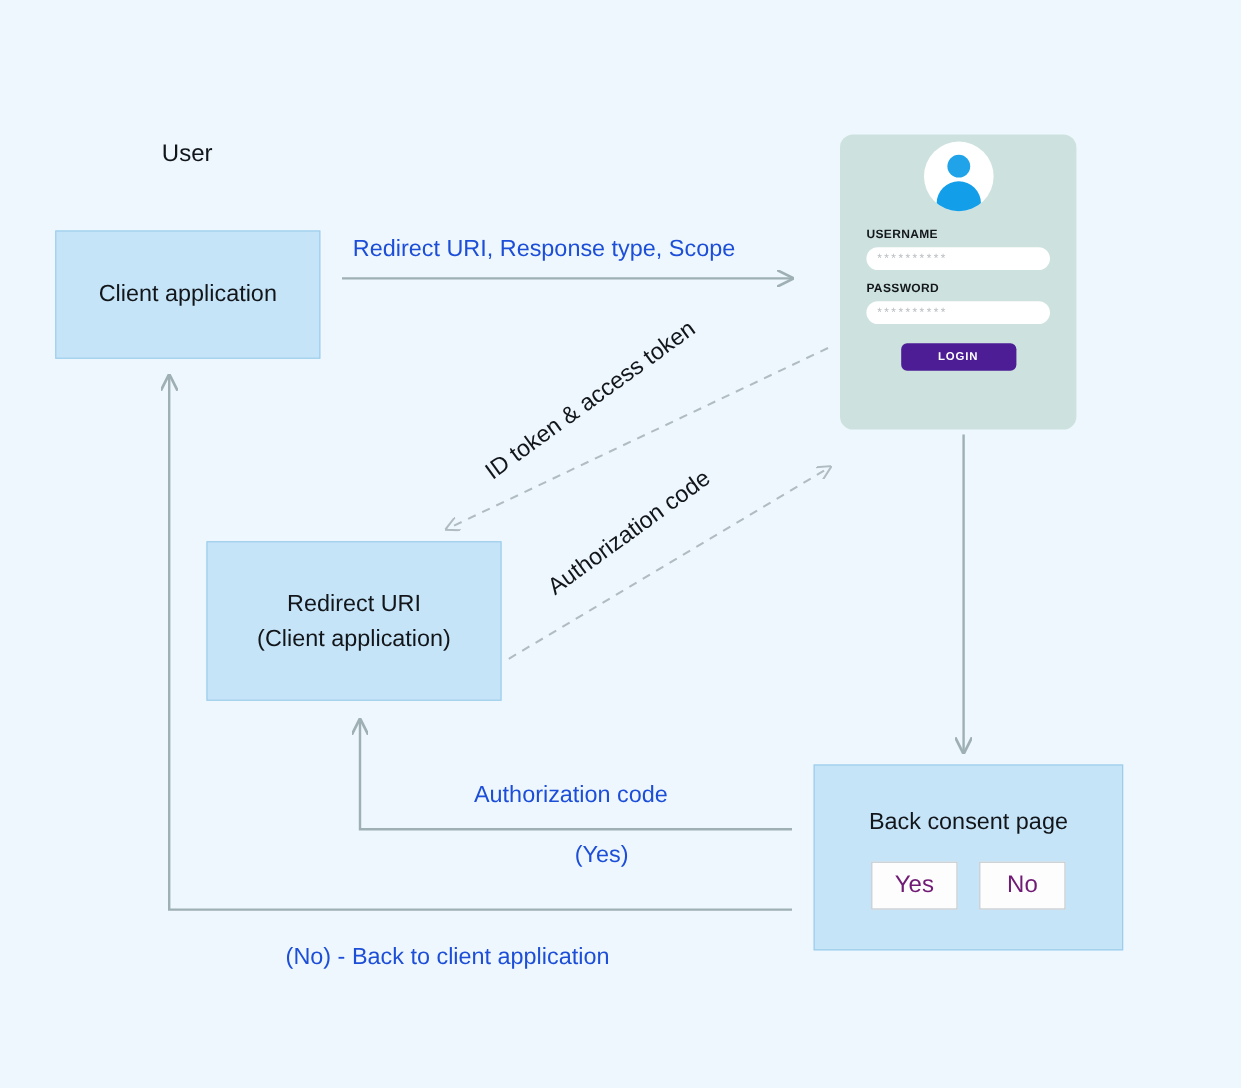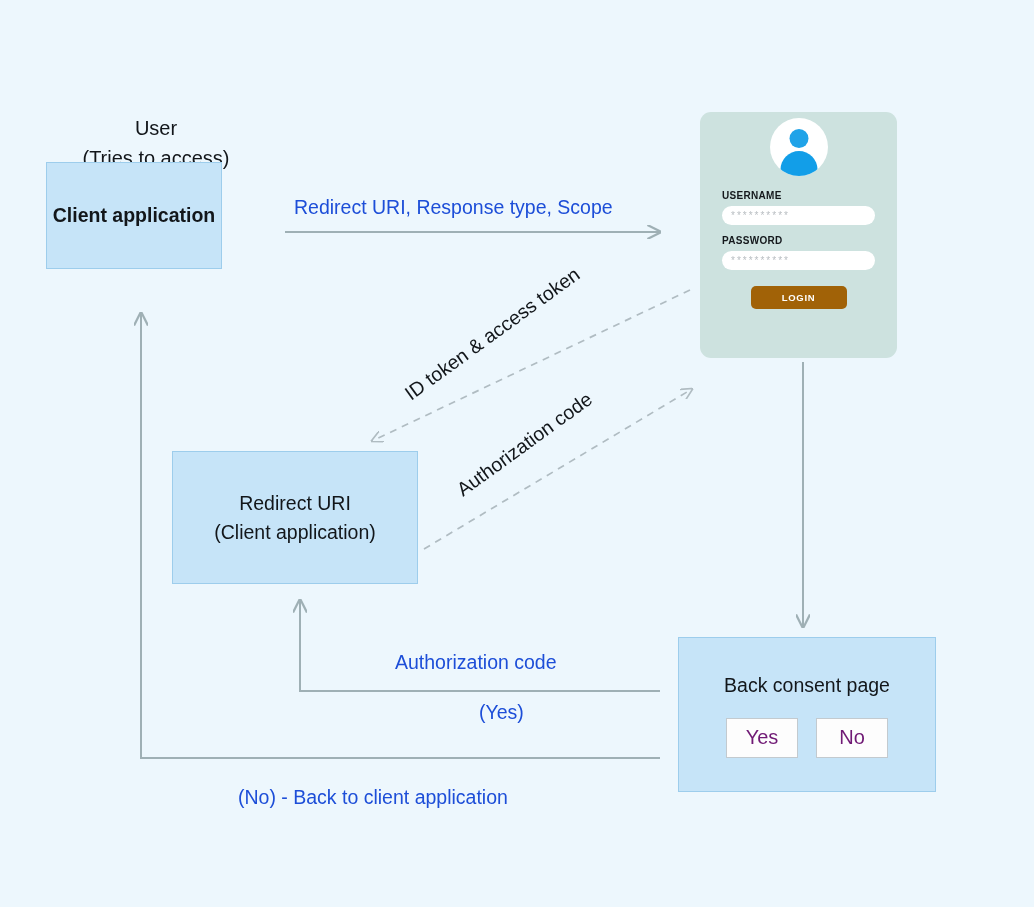--- a/index.html
+++ b/index.html
@@ -40,21 +40,21 @@
     justify-content: center;
     color: #12161a;
   }
   .box-line {
     font-size: 19.5px;
     line-height: 1.45;
     text-align: center;
     white-space: nowrap;
   }
 
-  #client-app-box   { left: 46px;  top: 162px; width: 176px; height: 107px; font-weight: bold; }
+  #client-app-box   { left: 46px;  top: 192px; width: 221px; height: 107px; }
   #redirect-uri-box { left: 172px; top: 451px; width: 246px; height: 133px; }
   #consent-box      { left: 678px; top: 637px; width: 258px; height: 155px; }
 
   
   #user-caption {
     position: absolute;
     left: 16px;
     top: 113px;
     width: 280px;
     text-align: center;
@@ -148,21 +148,21 @@
     padding: 0 9px;
     margin-bottom: 10px;
     font-family: "Liberation Sans", sans-serif;
   }
   .field-input::placeholder { color: #b9bec2; opacity: 1; }
   #login-button {
     display: block;
     margin: 6px auto 0 auto;
     width: 96px;
     height: 23px;
-    background: #a16207;
+    background: #4c1d95;
     color: #ffffff;
     border: none;
     border-radius: 5px;
     font-size: 9.5px;
     font-weight: bold;
     letter-spacing: 0.7px;
     font-family: "Liberation Sans", sans-serif;
     cursor: pointer;
   }
 
@@ -231,21 +231,20 @@
       <path d="M 660 691 L 300 691 L 300 600" fill="none" stroke="#9fb0b5" stroke-width="2" marker-end="url(#arrow-solid)"></path>
     </g>
 
     <g>
       <path d="M 660 758 L 141 758 L 141 313" fill="none" stroke="#9fb0b5" stroke-width="2" marker-end="url(#arrow-solid)"></path>
     </g>
   </svg>
 
   <div id="user-caption">
     <div class="cap-line">User</div>
-    <div class="cap-line">(Tries to access)</div>
   </div>
 
   <div class="box" id="client-app-box">
     <div class="box-line">Client application</div>
   </div>
 
   <div class="box" id="redirect-uri-box">
     <div class="box-line">Redirect URI</div>
     <div class="box-line">(Client application)</div>
   </div>

